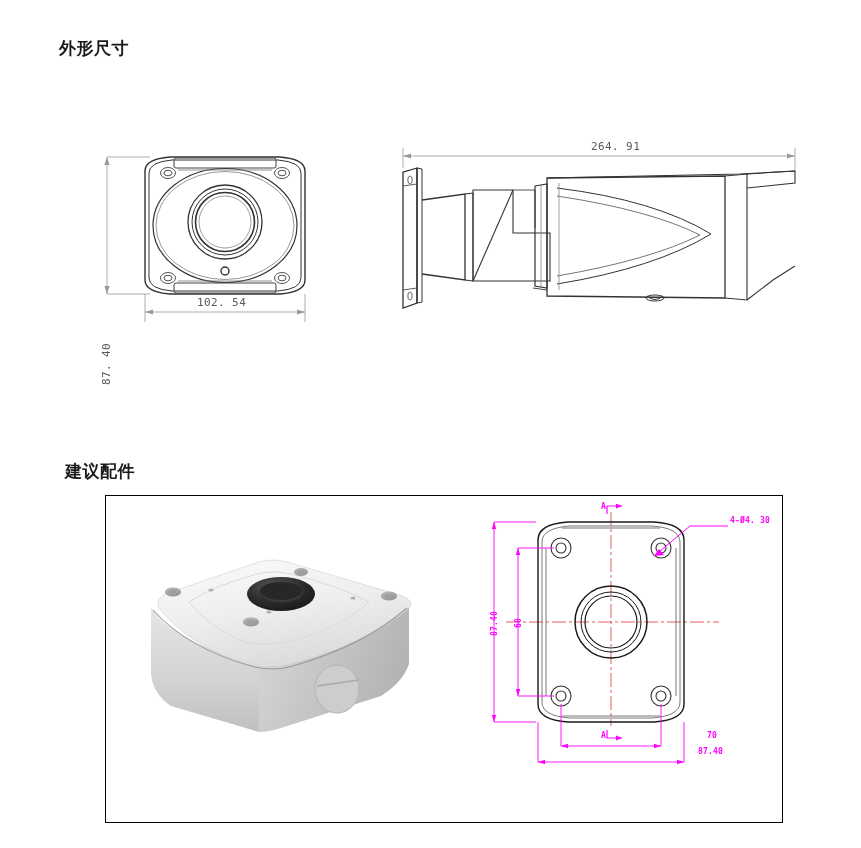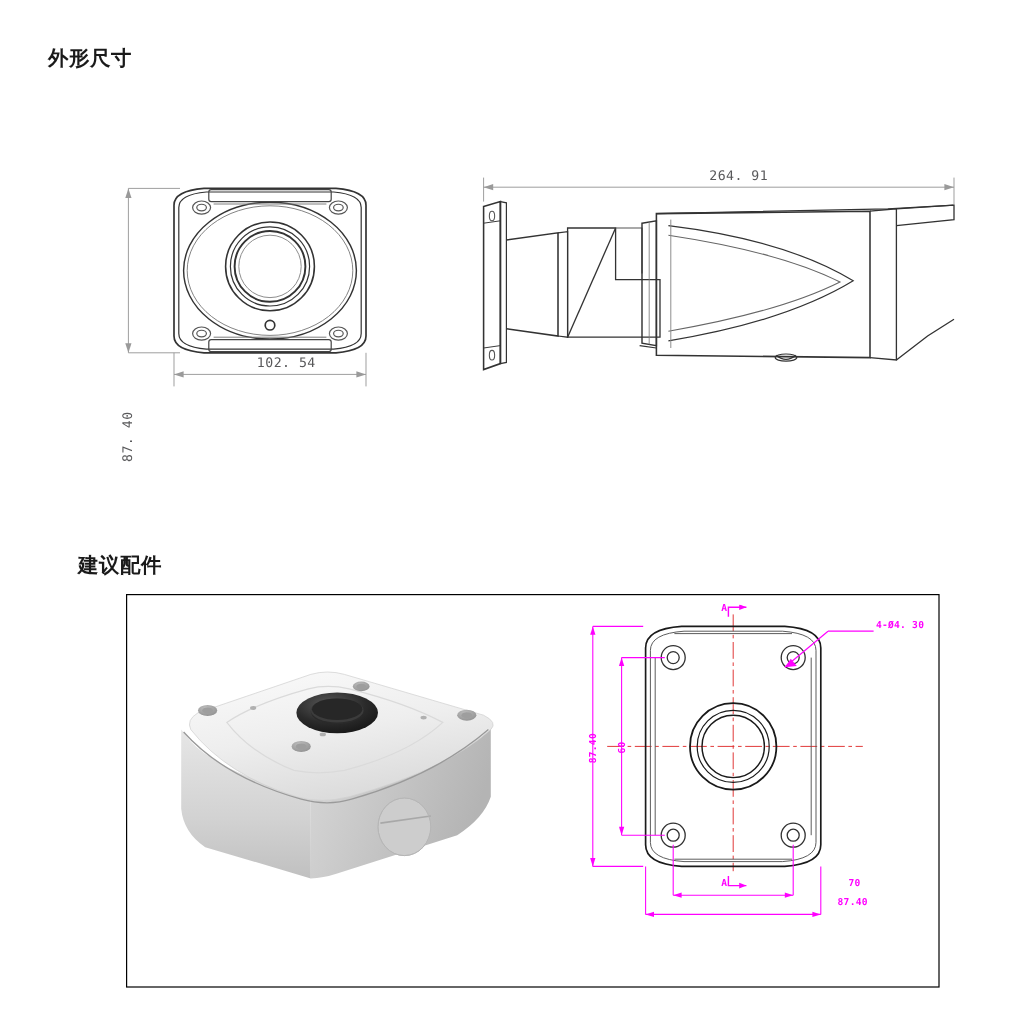--- a/index.html
+++ b/index.html
@@ -18,21 +18,21 @@
 
   
   .section-heading {
     position: absolute;
     font-size: 17px;
     font-weight: bold;
     color: #1a1a1a;
     letter-spacing: 0.5px;
     white-space: nowrap;
   }
-  #heading-dimensions { left: 40px; top: 37px; }
+  #heading-dimensions { left: 59px; top: 37px; }
   #heading-accessories { left: 45px; top: 460px; margin-left: 20px; }
 
   
   .drawing {
     position: absolute;
   }
   .dim-text {
     position: absolute;
     font-family: "DejaVu Sans Mono", "Liberation Mono", monospace;
     font-size: 11px;
@@ -161,21 +161,21 @@
         <line x1="55" y1="154" x2="55" y2="182"></line>
         <line x1="215" y1="154" x2="215" y2="182"></line>
         <line x1="55" y1="172" x2="215" y2="172"></line>
       </g>
       <path d="M55 172 l8 -2.6 v5.2 z" fill="#9a9a9a"></path>
       <path d="M215 172 l-8 -2.6 v5.2 z" fill="#9a9a9a"></path>
     </svg>
 
     <div class="dim-text vertical" style="left:10px; top:245px;">87. 40</div>
 
-    <div class="dim-text" style="left:124px; top:156px;">102. 54</div>
+    <div class="dim-text" style="left:107px; top:156px;">102. 54</div>
   </div>
 
   <div class="drawing" id="side-view-wrap" style="left:395px; top:138px; width:410px; height:195px;">
     <svg width="410" height="195" viewBox="0 0 410 195">
       <g fill="none" stroke="#333" stroke-width="1.3">
 
         <path d="M8 34 L22 30 L22 165 L8 170 Z"></path>
         <line x1="22" y1="30" x2="22" y2="165"></line>
         <path d="M22 30 L27 31 L27 164 L22 165" stroke-width="1"></path>
         <line x1="8" y1="48" x2="22" y2="46" stroke-width="0.8"></line>

